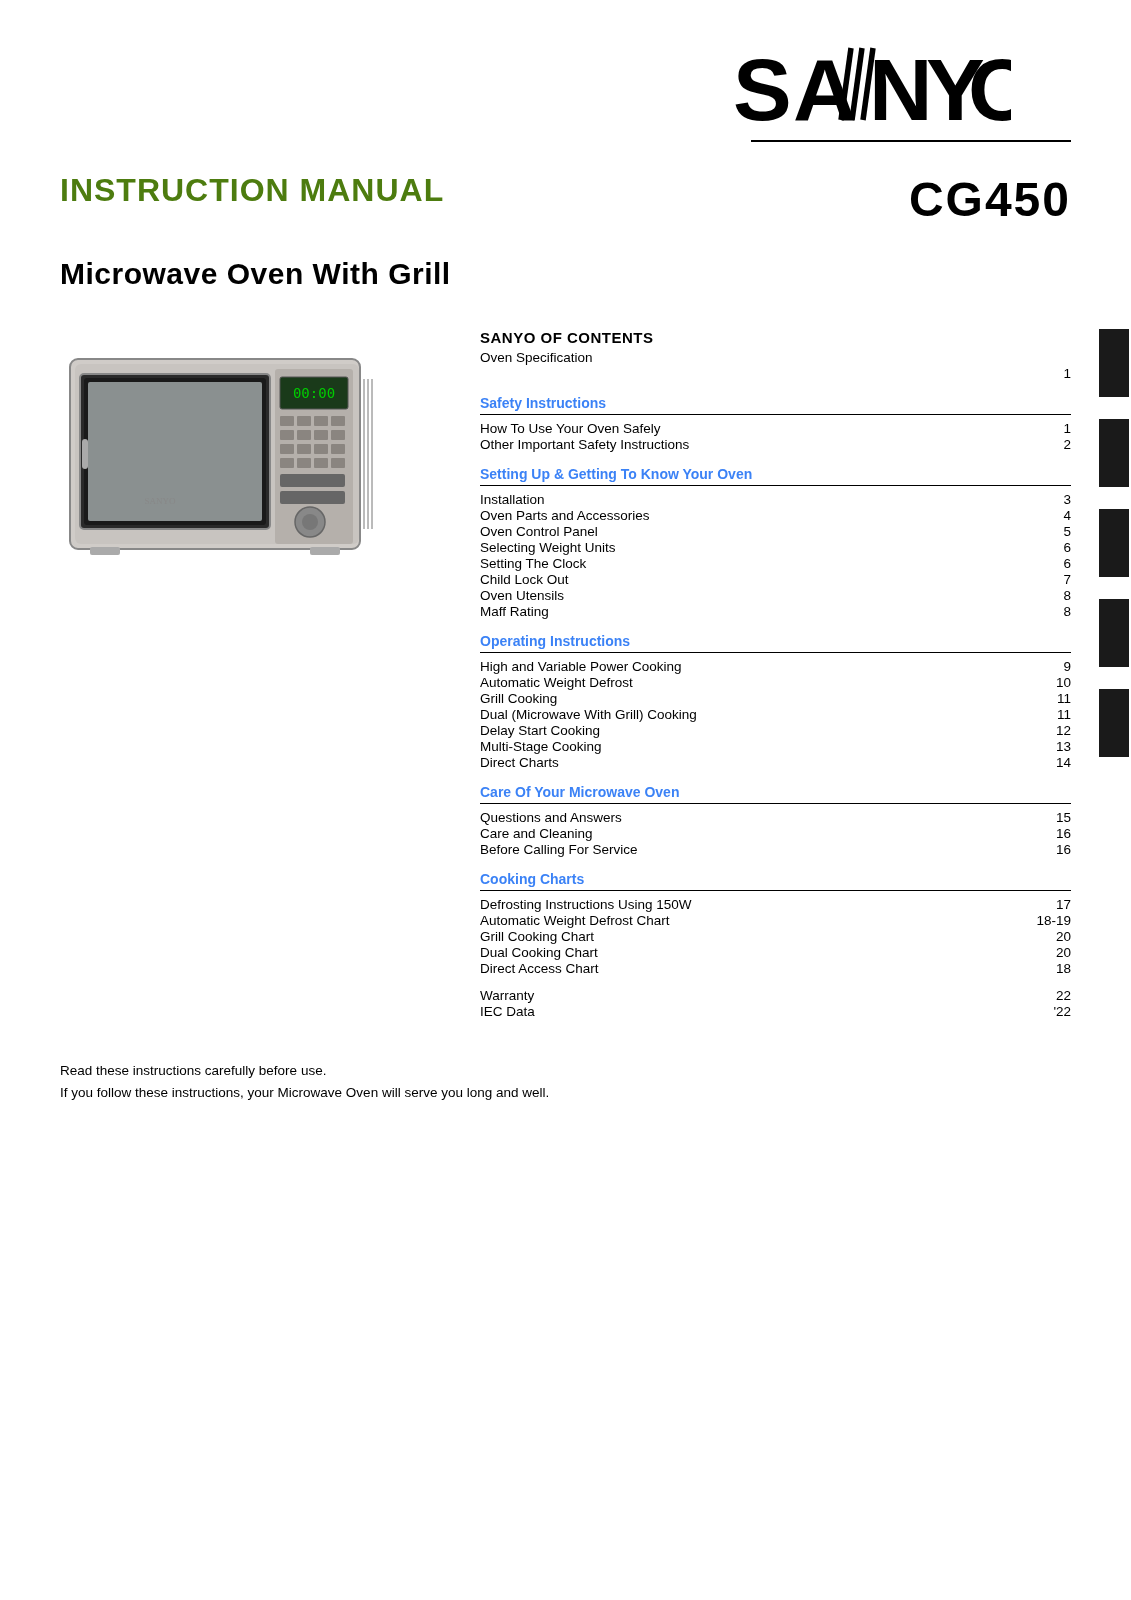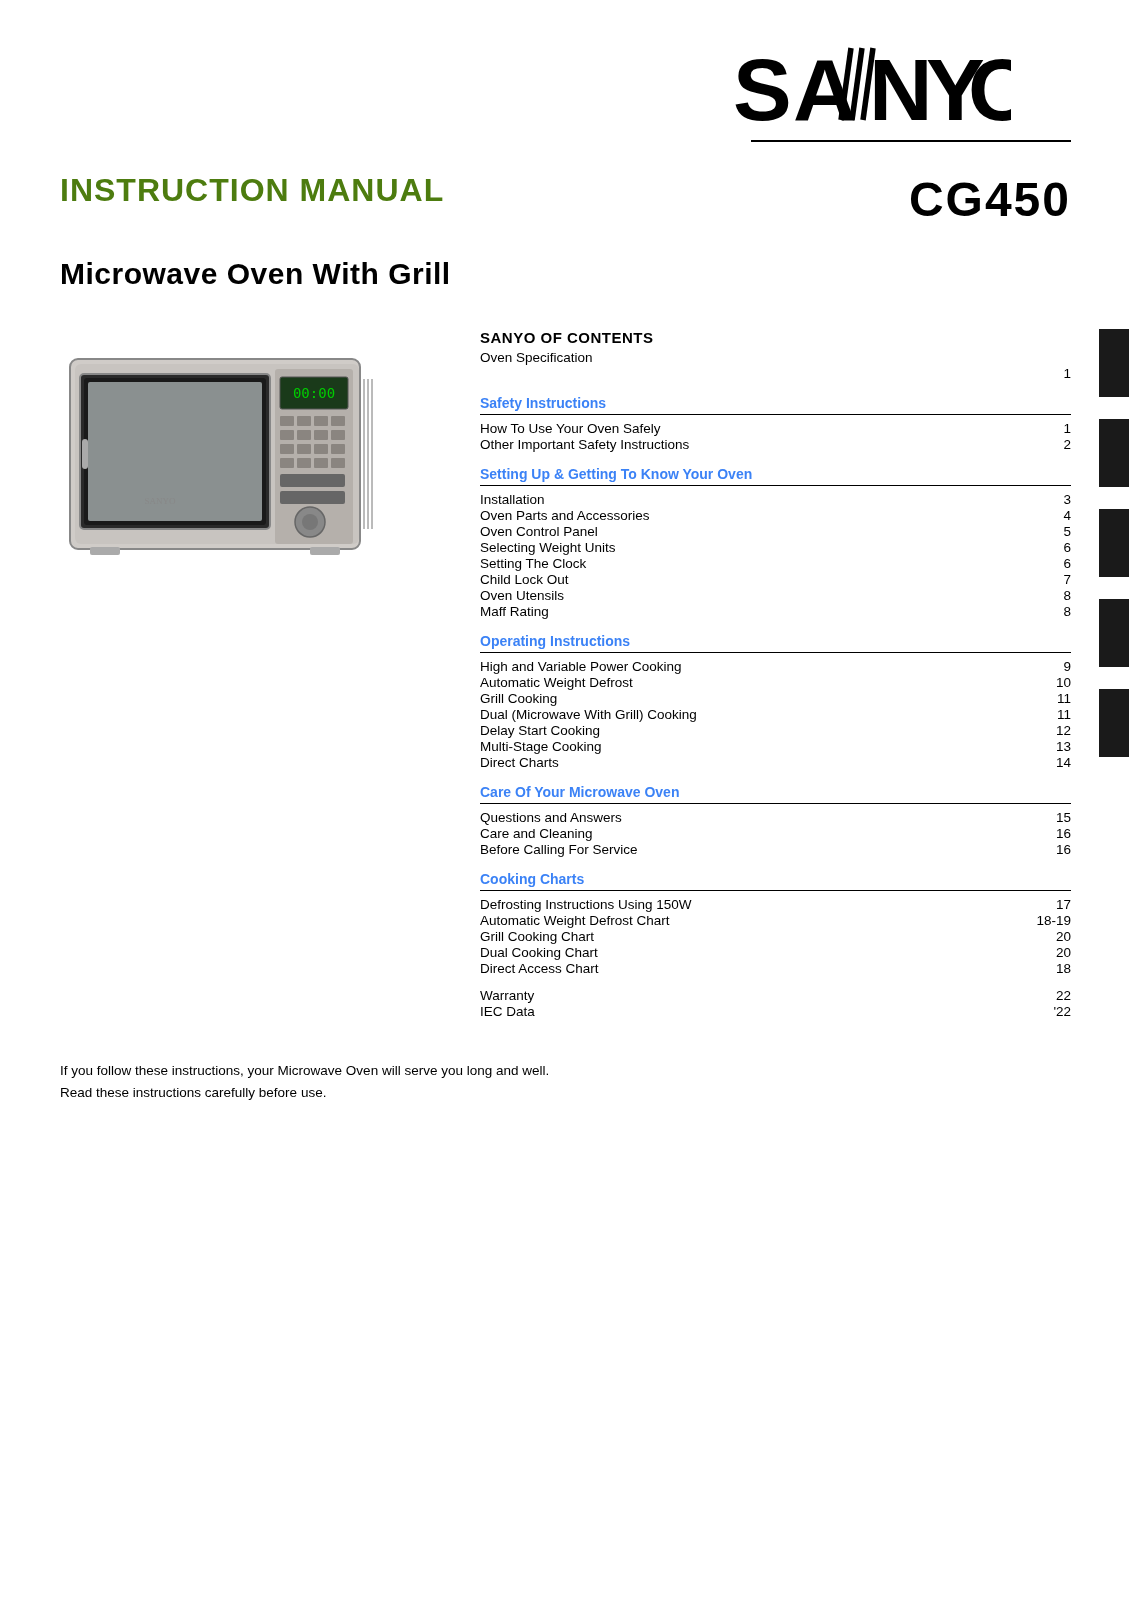--- a/index.html
+++ b/index.html
@@ -363,17 +363,17 @@
         <div style="height:22px;"></div>
         <div class="side-tab"></div>
         <div style="height:22px;"></div>
         <div class="side-tab"></div>
       </div>
 
     </div>
   </div>
 
   <div class="footer-note">
+    <div>Read these instructions carefully before use.</div>
     <div>If you follow these instructions, your Microwave Oven will serve you long and well.</div>
-    <div>Read these instructions carefully before use.</div>
   </div>
 
 </div>
 
 </body></html>

